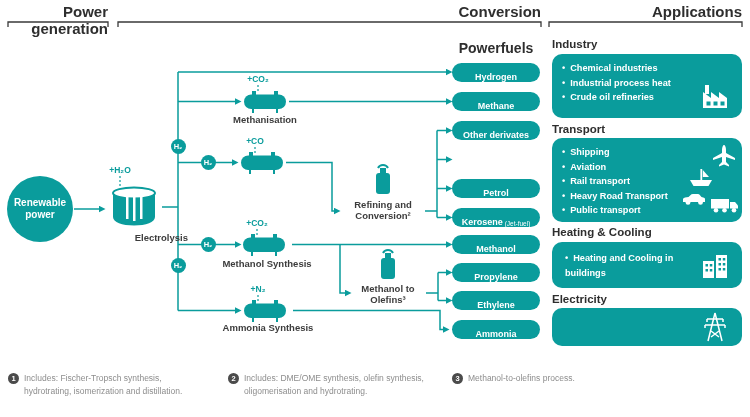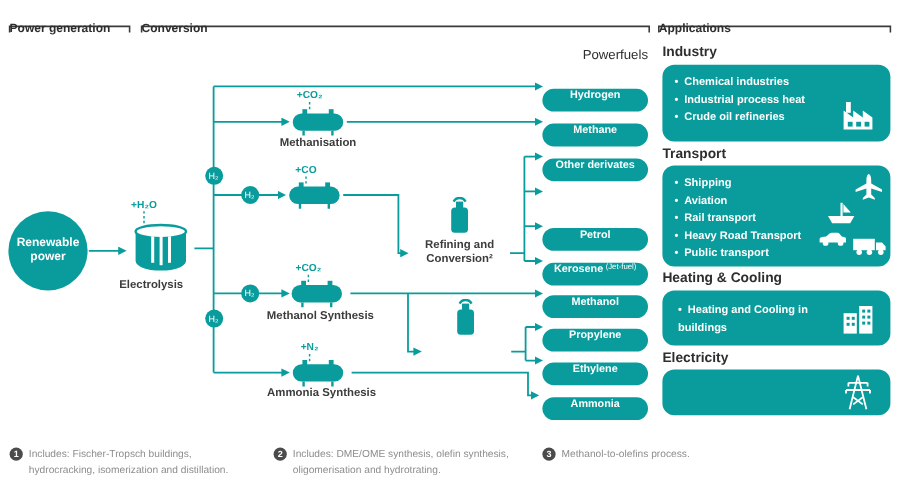--- a/index.html
+++ b/index.html
@@ -5,31 +5,31 @@
   html,body{margin:0;padding:0;background:#fff;}
   body{font-family:"Liberation Sans",sans-serif;}
   .canvas{position:relative;width:750px;height:417px;background:#fff;overflow:hidden;}
   .abs{position:absolute;}
   .wires{position:absolute;left:0;top:0;width:750px;height:417px;}
   .wire{stroke:var(--teal,#0a9c9c);stroke-width:1.5;fill:none;}
   .wire-dash{stroke:var(--teal,#0a9c9c);stroke-width:1.2;fill:none;stroke-dasharray:2 2;}
   .bracket{stroke:#3a3a3a;stroke-width:1.3;fill:none;}
   .tfill{fill:var(--teal,#0a9c9c);}
   .tstroke{stroke:var(--teal,#0a9c9c);fill:none;}
-  .section-title{position:absolute;font-size:10px;font-weight:bold;color:#2e2e2e;text-align:left;margin-top:16px;}
+  .section-title{position:absolute;font-size:15px;font-weight:bold;color:#2e2e2e;text-align:right;}
   .circle-node{position:absolute;left:7px;top:176px;width:66px;height:66px;border-radius:50%;
     background:var(--teal,#0a9c9c);color:#fff;font-size:10px;font-weight:bold;
     display:flex;align-items:center;justify-content:center;text-align:center;line-height:12px;}
   .feed-label{position:absolute;color:var(--teal,#0a9c9c);font-size:8.5px;font-weight:bold;text-align:center;}
   .proc-label{position:absolute;color:#3c3c3c;font-size:9.5px;font-weight:bold;text-align:center;line-height:11px;}
   .h2-badge{position:absolute;width:15px;height:15px;border-radius:50%;background:var(--teal,#0a9c9c);
-    color:#fff;font-size:7.5px;font-weight:normal;display:flex;align-items:center;justify-content:center;}
-  .col-title{position:absolute;font-size:11px;font-weight:normal;color:#2e2e2e;text-align:right;}
+    color:#fff;font-size:7.5px;font-weight:bold;display:flex;align-items:center;justify-content:center;}
+  .col-title{position:absolute;font-size:14px;font-weight:bold;color:#2e2e2e;text-align:center;}
   .pill{position:absolute;left:452px;width:88px;height:19px;border-radius:9.5px;background:var(--teal,#0a9c9c);
-    color:#fff;font-size:9px;font-weight:bold;display:flex;align-items:flex-start;justify-content:center;gap:2px;margin-top:11px;}
+    color:#fff;font-size:9px;font-weight:bold;display:flex;align-items:flex-end;justify-content:center;gap:2px;}
   .pill-note{font-size:6.5px;font-weight:normal;}
   .app-title{position:absolute;left:552px;width:190px;font-size:11.5px;font-weight:bold;color:#2e2e2e;text-align:left;}
   .app-box{position:absolute;left:552px;width:190px;background:var(--teal,#0a9c9c);border-radius:10px;box-sizing:border-box;}
   .app-list{margin:0;padding:7px 10px;list-style:none;max-width:132px;}
   .app-list li{color:#fff;font-size:9.2px;font-weight:bold;line-height:14.5px;white-space:normal;}
   .app-list li::before{content:"•";margin-right:5px;}
   .app-icon{position:absolute;}
   .footnote{position:absolute;top:372px;display:flex;align-items:flex-start;font-size:8.5px;color:#8d8d8d;line-height:13px;}
   .fn-num{flex:0 0 auto;width:11px;height:11px;border-radius:50%;background:#4b4b4b;color:#fff;font-size:7.5px;
     line-height:11px;text-align:center;font-weight:bold;margin-right:5px;margin-top:1px;}
@@ -77,21 +77,21 @@
   <div class="circle-node">Renewable power</div>
 
   <div class="feed-label" style="left:100px;top:165px;width:40px;">+H₂O</div>
   <svg class="abs" style="left:106px;top:184px;" width="56" height="44" viewBox="0 0 56 44">
     <path class="tfill" d="M7,9 V33 C7,38 16,41.5 28,41.5 C40,41.5 49,38 49,33 V9 Z"></path>
     <ellipse cx="28" cy="9" rx="21" ry="5.5" fill="#ffffff" class="" style="stroke:var(--teal,#0a9c9c);stroke-width:2;"></ellipse>
     <rect x="20" y="13" width="2.5" height="22" fill="#ffffff"></rect>
     <rect x="27" y="13" width="2.5" height="24" fill="#ffffff"></rect>
     <rect x="34" y="13" width="2.5" height="22" fill="#ffffff"></rect>
   </svg>
-  <div class="proc-label" style="left:88px;top:232px;width:76px;">Electrolysis</div>
+  <div class="proc-label" style="left:112px;top:232px;width:76px;text-align:right;">Electrolysis</div>
 
   <div class="h2-badge" style="left:170.5px;top:138.5px;">H₂</div>
   <div class="h2-badge" style="left:200.5px;top:155px;">H₂</div>
   <div class="h2-badge" style="left:200.5px;top:237px;">H₂</div>
   <div class="h2-badge" style="left:170.5px;top:257.5px;">H₂</div>
 
   <div class="feed-label" style="left:238px;top:74px;width:40px;">+CO₂</div>
   <svg class="abs" style="left:243px;top:88px;" width="44" height="26" viewBox="0 0 44 26">
     <rect class="tfill" x="9" y="3" width="4" height="6"></rect>
       <rect class="tfill" x="31" y="3" width="4" height="6"></rect>
@@ -131,20 +131,21 @@
     <rect class="tfill" x="7" y="4" width="6" height="6"></rect>
     <rect class="tfill" x="3" y="9" width="14" height="21" rx="3"></rect>
   </svg>
   <div class="proc-label" style="left:341px;top:199px;width:84px;">Refining and Conversion²</div>
 
   <svg class="abs" style="left:378px;top:249px;" width="20" height="32" viewBox="0 0 20 32">
     <path class="tstroke" d="M5,4 C7,0 13,0 15,4" style="stroke-width:2;"></path>
     <rect class="tfill" x="7" y="4" width="6" height="6"></rect>
     <rect class="tfill" x="3" y="9" width="14" height="21" rx="3"></rect>
   </svg>
+  <div class="proc-label" style="left:352px;top:283px;width:72px;">Methanol to Olefins³</div>
 
   <div class="col-title" style="left:452px;top:40px;width:88px;">Powerfuels</div>
   <div class="pill" style="top:63px;">
       <span>Hydrogen</span>
     </div>
   <div class="pill" style="top:92px;">
       <span>Methane</span>
     </div>
   <div class="pill" style="top:121px;">
       <span>Other derivates</span>
@@ -244,21 +245,21 @@
         <path d="M13,3 L6,31 M13,3 L20,31"></path>
         <path d="M5,9 H21 M3,15 H23"></path>
         <path d="M5,9 V12 M21,9 V12 M3,15 V18 M23,15 V18"></path>
         <path d="M9,21 L17,27 M17,21 L9,27"></path>
       </g>
     </svg>
   </div>
 
   <div class="footnote" style="left:8px;width:200px;">
     <span class="fn-num">1</span>
-    <span class="fn-text">Includes: Fischer-Tropsch buildings, hydrocracking, isomerization and distillation.</span>
+    <span class="fn-text">Includes: Fischer-Tropsch synthesis, hydrotrating, isomerization and distillation.</span>
   </div>
   <div class="footnote" style="left:228px;width:216px;">
     <span class="fn-num">2</span>
     <span class="fn-text">Includes: DME/OME synthesis, olefin synthesis, oligomerisation and hydrotrating.</span>
   </div>
   <div class="footnote" style="left:452px;width:230px;">
     <span class="fn-num">3</span>
     <span class="fn-text">Methanol-to-olefins process.</span>
   </div>
 

